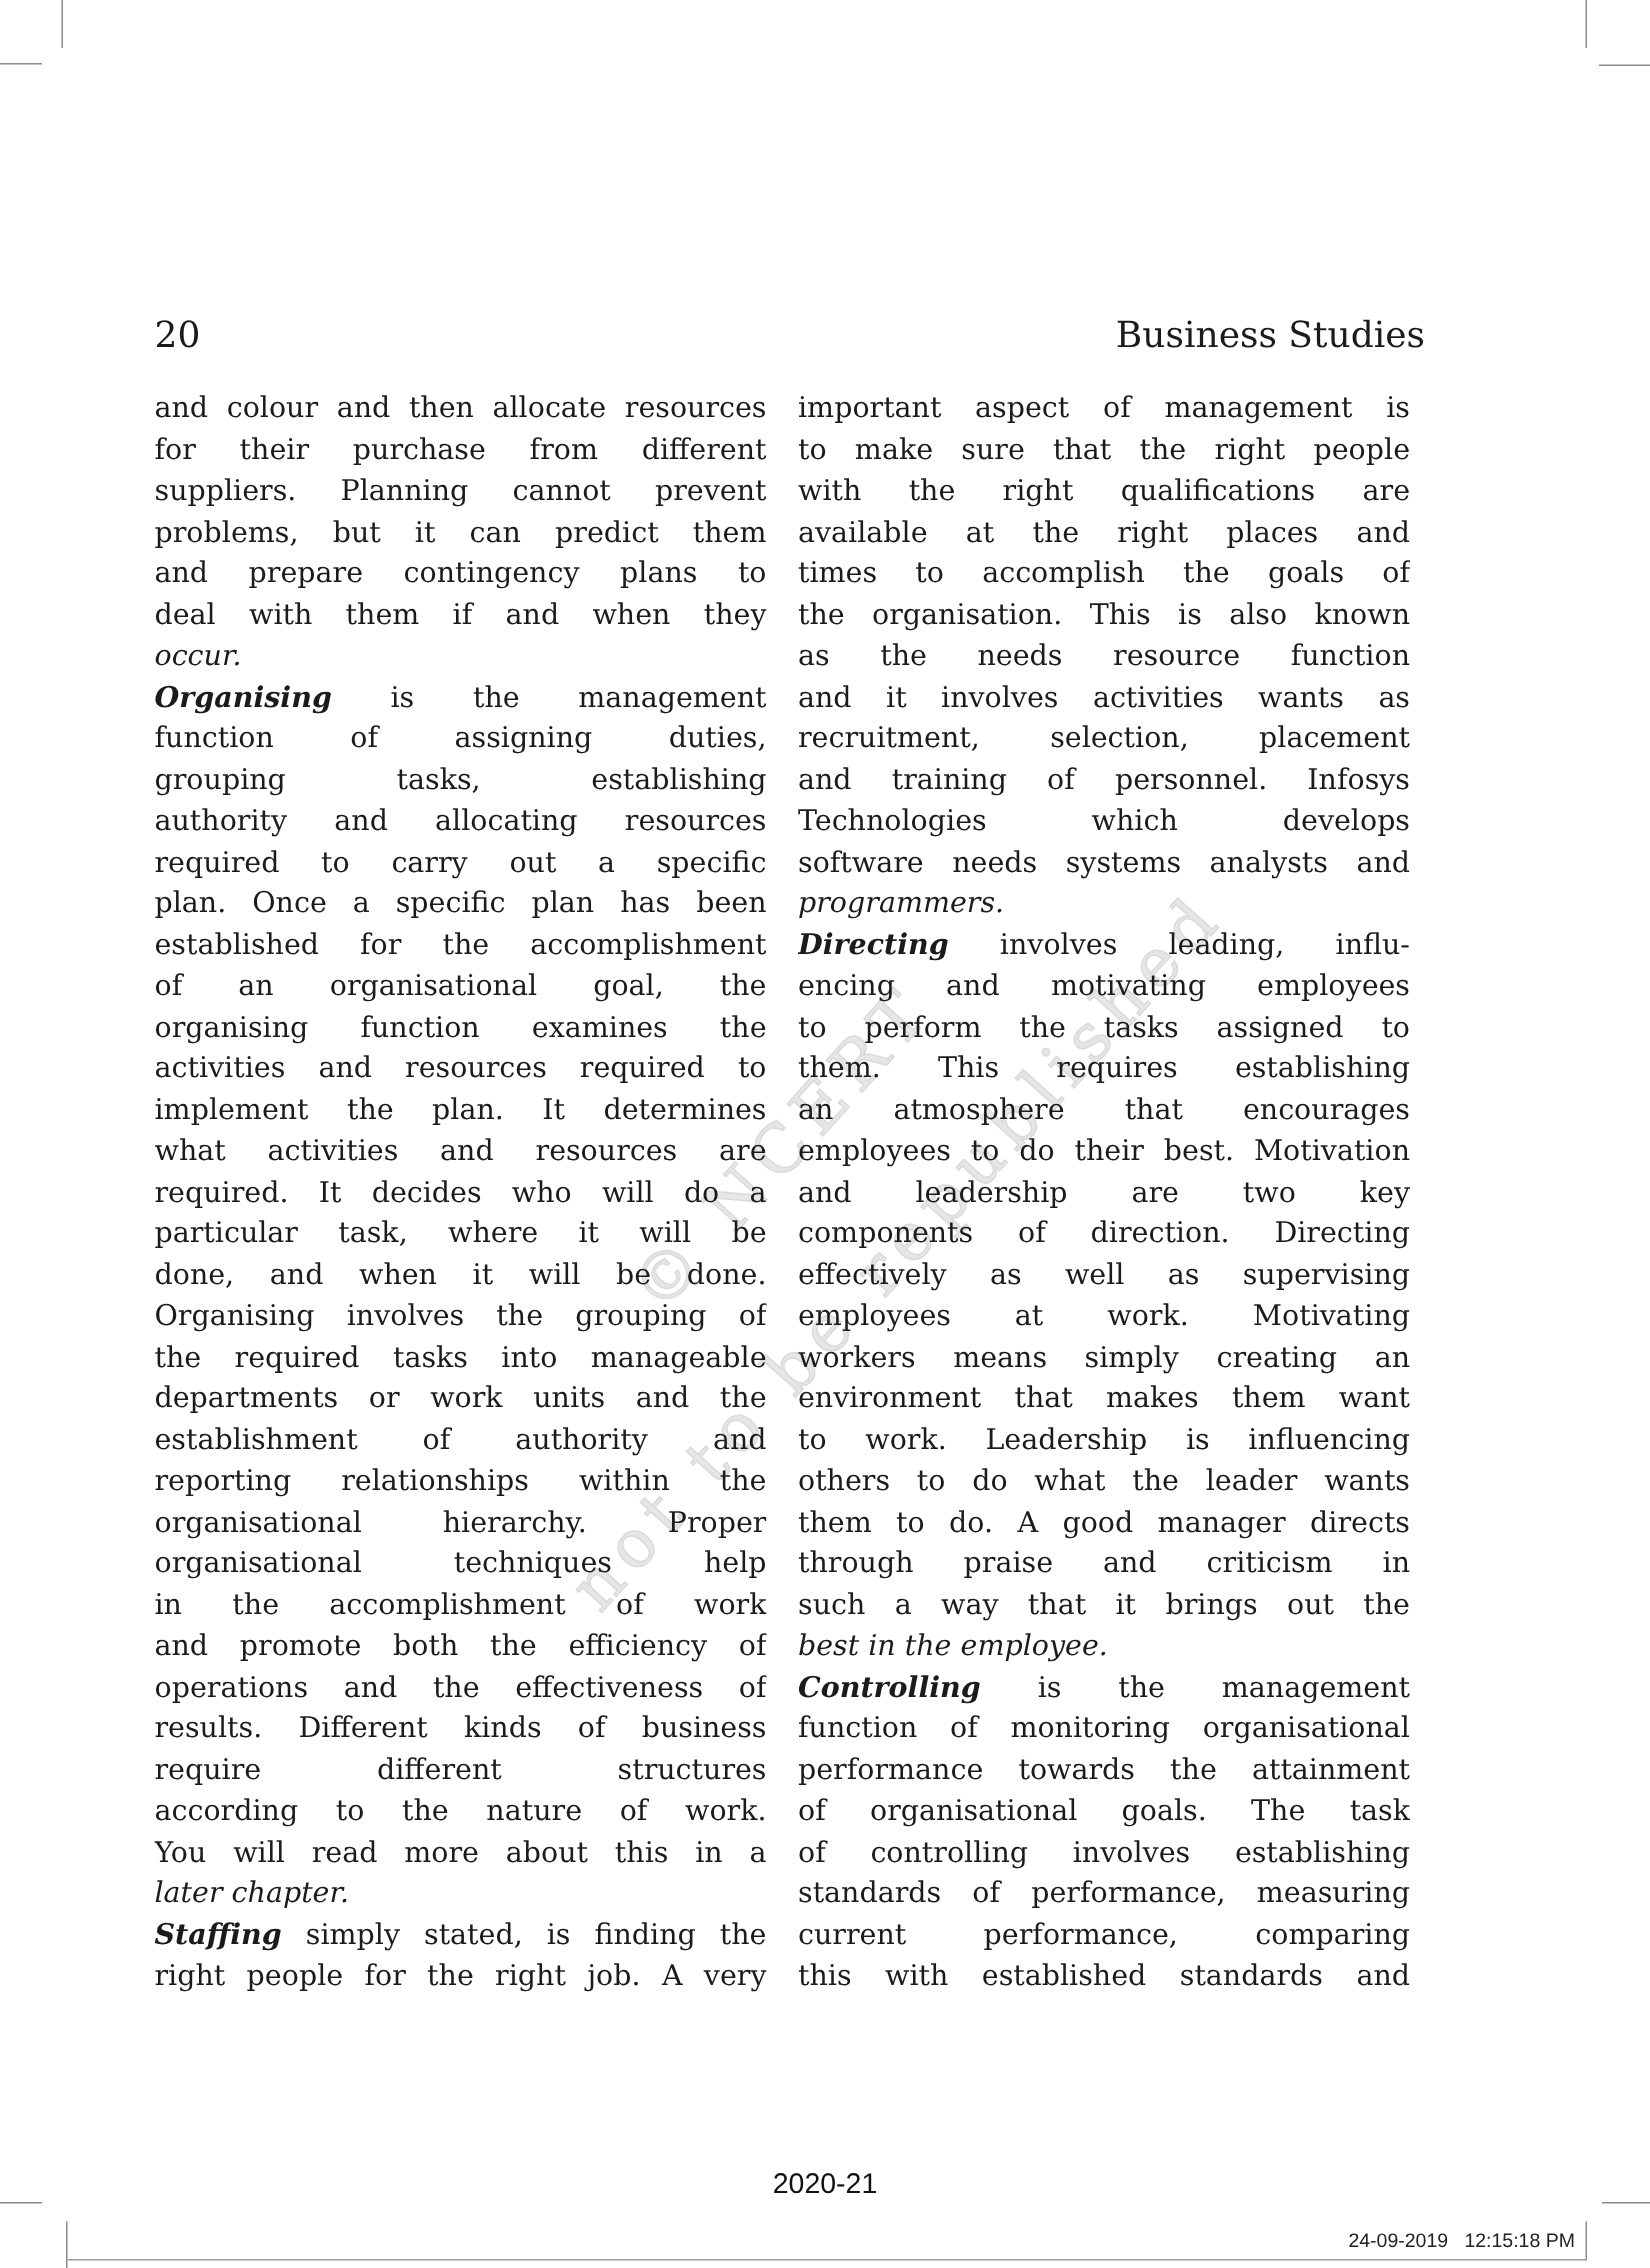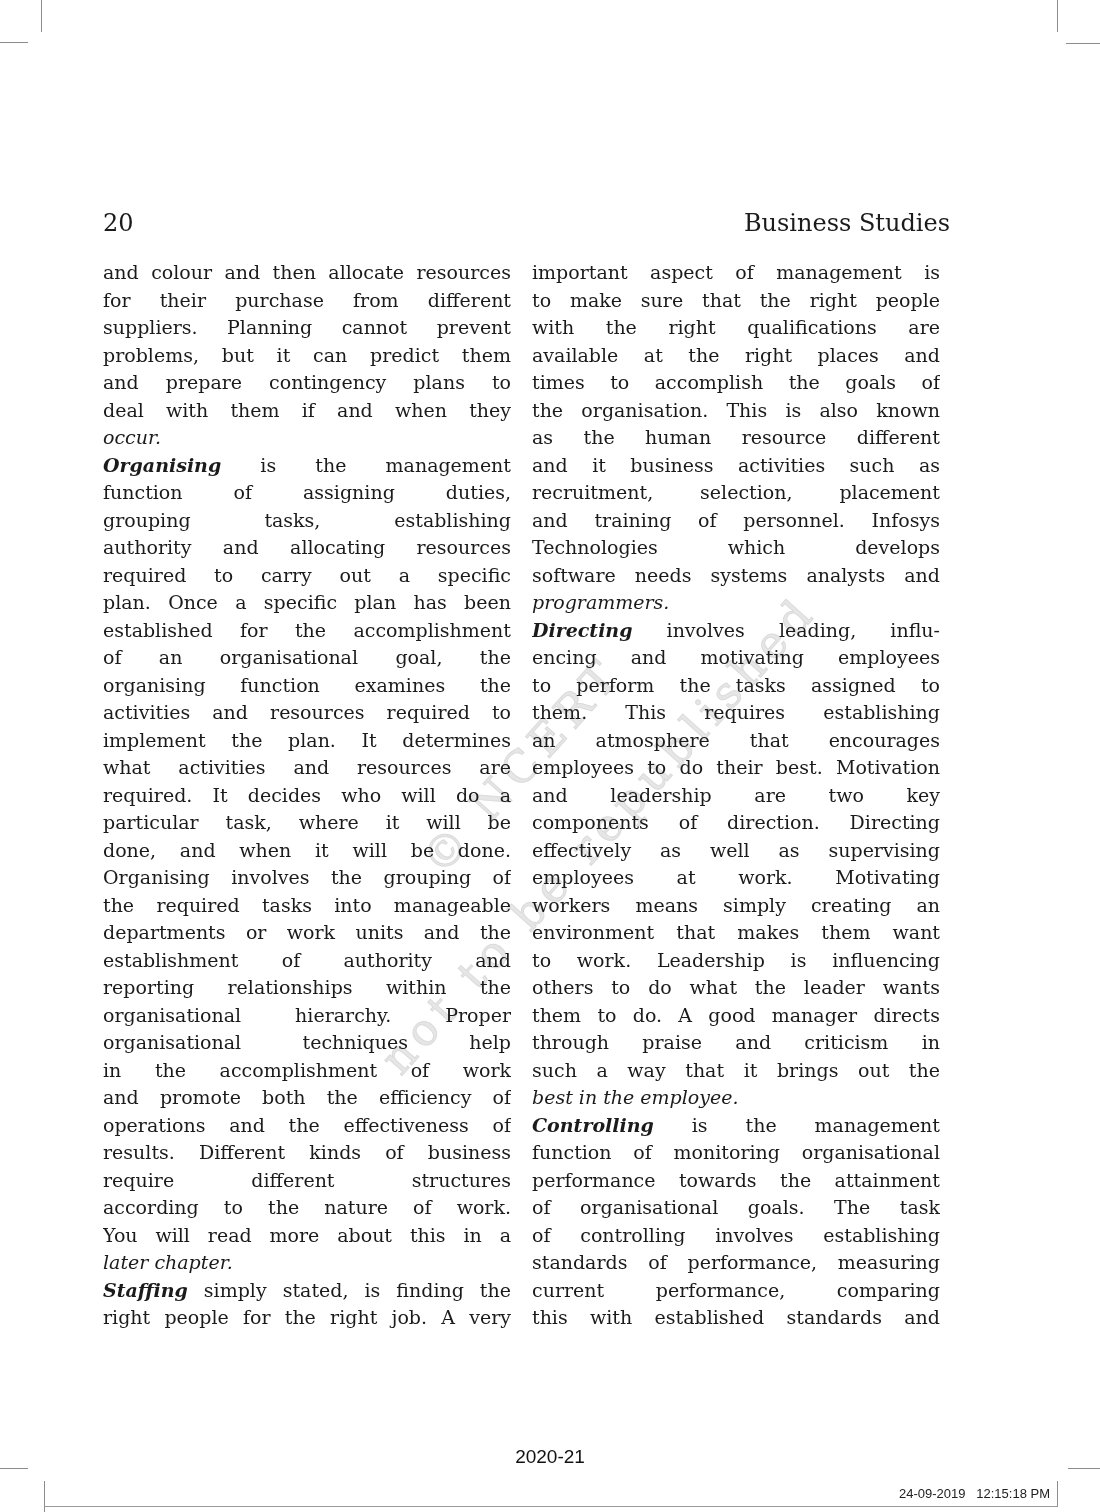--- a/index.html
+++ b/index.html
@@ -169,22 +169,22 @@
         <div class="line"><span class="lead">Staffing</span> simply stated, is finding the</div>
         <div class="line">right people for the right job. A very</div>
       </div>
     <div class="col">
         <div class="line">important aspect of management is</div>
         <div class="line">to make sure that the right people</div>
         <div class="line">with the right qualifications are</div>
         <div class="line">available at the right places and</div>
         <div class="line">times to accomplish the goals of</div>
         <div class="line">the organisation. This is also known</div>
-        <div class="line">as the human resource different</div>
-        <div class="line">and it business activities such as</div>
+        <div class="line">as the needs resource function</div>
+        <div class="line">and it involves activities wants as</div>
         <div class="line">recruitment, selection, placement</div>
         <div class="line">and training of personnel. Infosys</div>
         <div class="line">Technologies which develops</div>
         <div class="line">software needs systems analysts and</div>
         <div class="line para-end">programmers.</div>
         <div class="line"><span class="lead">Directing</span> involves leading, influ-</div>
         <div class="line">encing and motivating employees</div>
         <div class="line">to perform the tasks assigned to</div>
         <div class="line">them. This requires establishing</div>
         <div class="line">an atmosphere that encourages</div>

